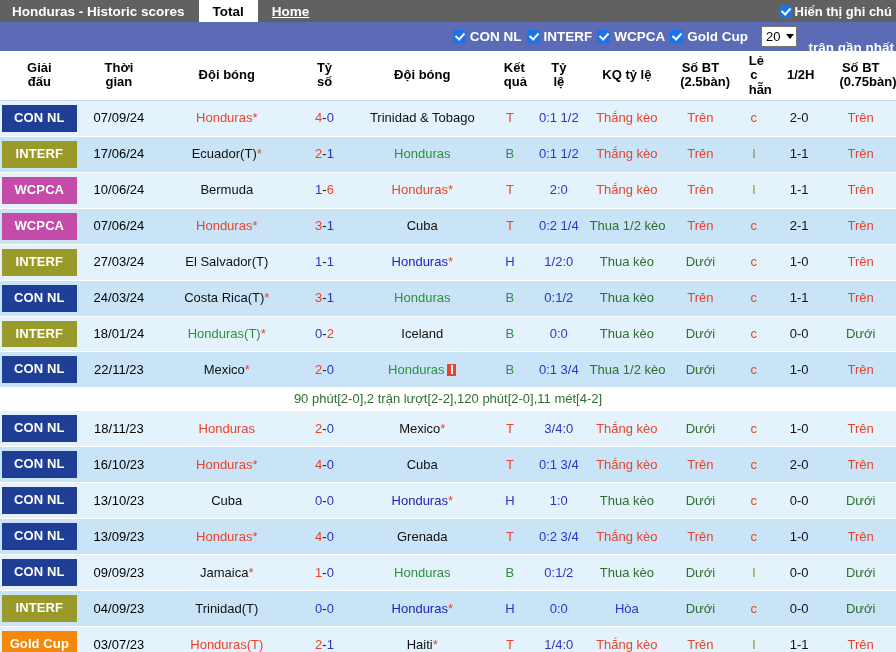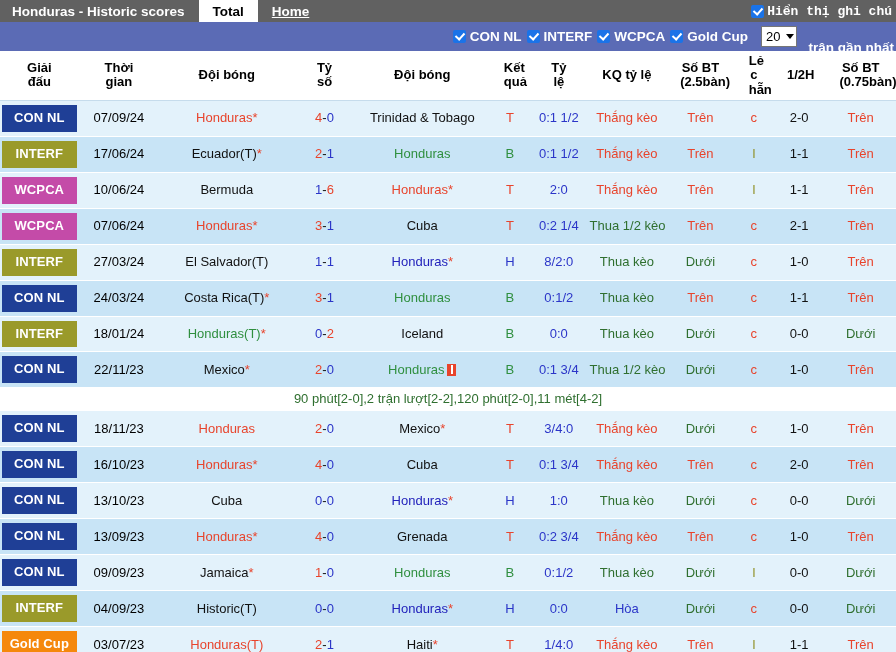--- a/index.html
+++ b/index.html
@@ -43,21 +43,20 @@
   }
   .tab.link {
     text-decoration: underline;
   }
   .topbar-right {
     margin-left: auto;
     display: flex;
     align-items: center;
     padding-right: 4px;
     gap: 3px;
-    font-family: Liberation Mono, monospace;
   }
   .cb {
     width: 13px; height: 13px;
     background: #1a73e8;
     border-radius: 2px;
     display: inline-block;
     position: relative;
     flex: 0 0 auto;
   }
   .cb::after {
@@ -352,21 +351,21 @@
       </tr>
       <tr class="r0">
         <td class="league">
           <span class="badge" style="background:#9a9a2a">INTERF</span>
         </td>
         <td class="time">27/03/24</td>
         <td><span class="c-black">El Salvador(T)</span></td>
         <td><span class="c-blue">1</span><span class="c-black">-</span><span class="c-blue">1</span></td>
         <td><span class="c-dblue">Honduras</span><span class="star">*</span></td>
         <td class="c-blue">H</td>
-        <td class="c-blue">8/2:0</td>
+        <td class="c-blue">1/2:0</td>
         <td class="c-dgreen wrap2">Thua kèo</td>
         <td class="c-dgreen">Dưới</td>
         <td class="c-red">c</td>
         <td class="c-black">1-0</td>
         <td class="c-red">Trên</td>
       </tr>
       <tr class="r1">
         <td class="league">
           <span class="badge" style="background:#1f3f96">CON NL</span>
         </td>
@@ -495,21 +494,21 @@
         <td class="c-dgreen">Dưới</td>
         <td class="c-olive">l</td>
         <td class="c-black">0-0</td>
         <td class="c-dgreen">Dưới</td>
       </tr>
       <tr class="r1">
         <td class="league">
           <span class="badge" style="background:#9a9a2a">INTERF</span>
         </td>
         <td class="time">04/09/23</td>
-        <td><span class="c-black">Historic(T)</span></td>
+        <td><span class="c-black">Trinidad(T)</span></td>
         <td><span class="c-blue">0</span><span class="c-black">-</span><span class="c-blue">0</span></td>
         <td><span class="c-dblue">Honduras</span><span class="star">*</span></td>
         <td class="c-blue">H</td>
         <td class="c-blue">0:0</td>
         <td class="c-blue wrap2">Hòa</td>
         <td class="c-dgreen">Dưới</td>
         <td class="c-red">c</td>
         <td class="c-black">0-0</td>
         <td class="c-dgreen">Dưới</td>
       </tr>

